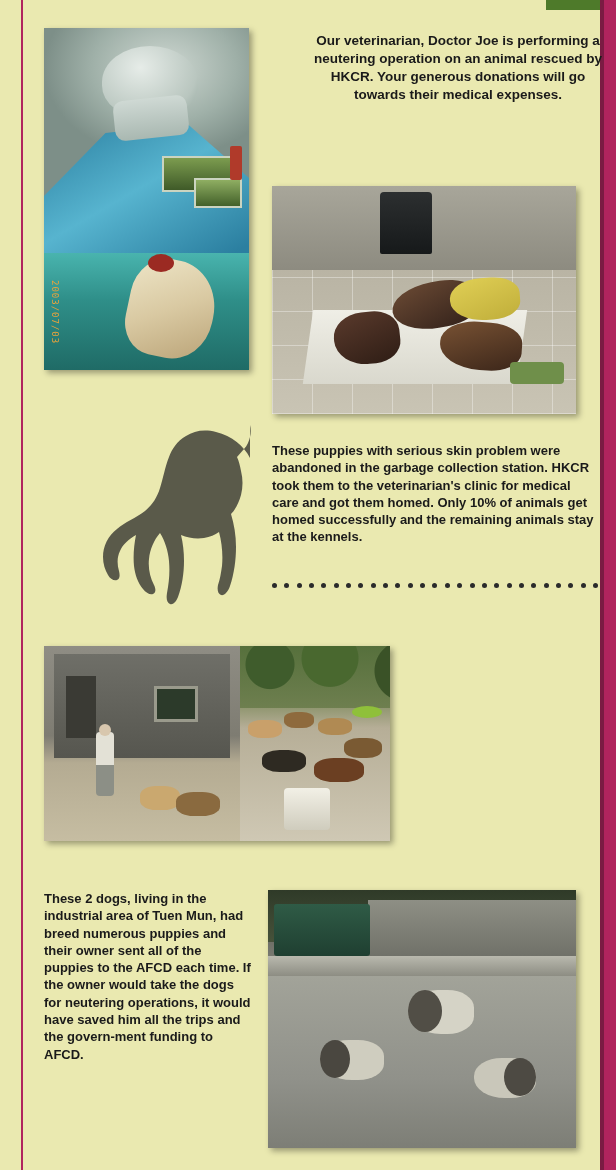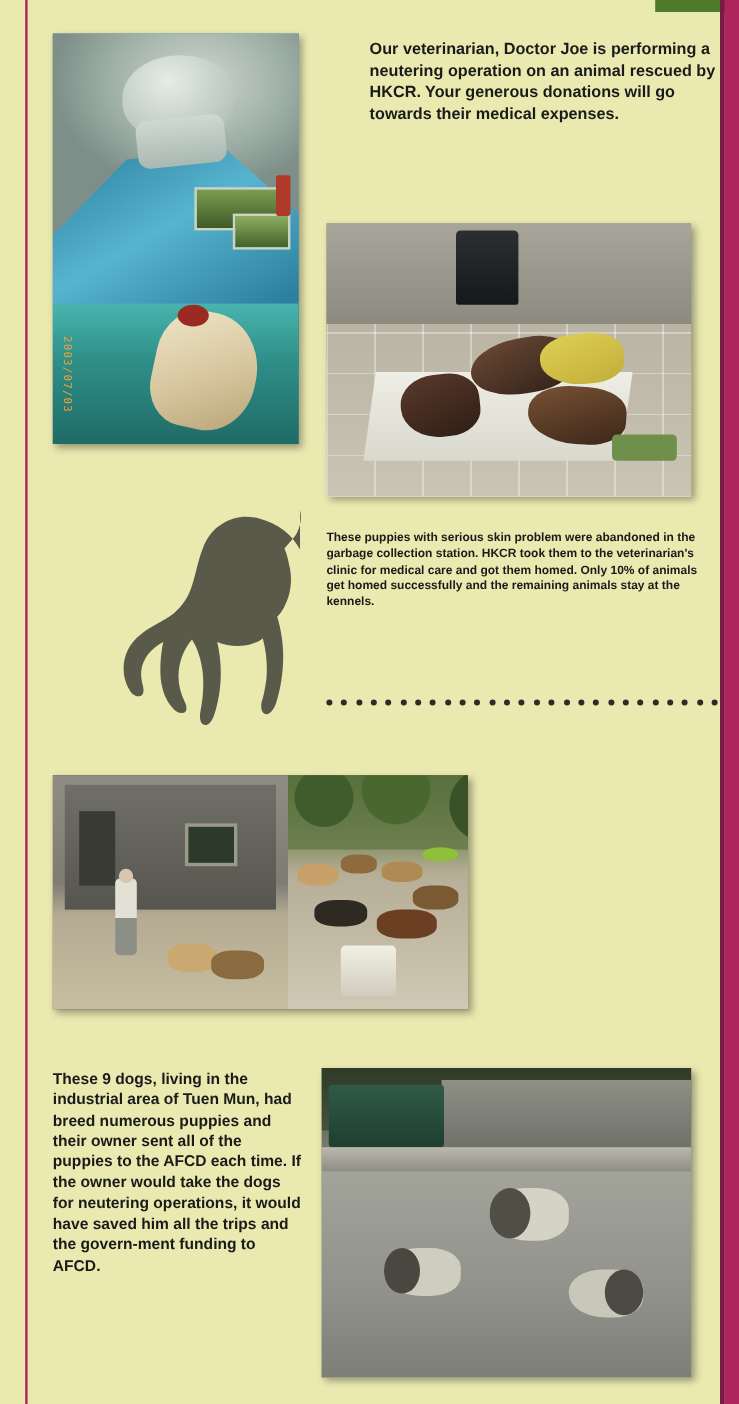--- a/index.html
+++ b/index.html
@@ -258,22 +258,22 @@
   #photo-street .d3 { position:absolute; left:206px; top:168px; width:62px; height:40px; background:#c9c7ba; border-radius:45% 40% 40% 50%; }
   #photo-street .d3b { position:absolute; left:236px; top:168px; width:32px; height:38px; background:#4d4a43; border-radius:50%; }
 
   
   .txt {
     position: absolute;
     color: #1a1a1a;
     font-weight: bold;
     line-height: 1.33;
   }
-  #text-vet { left: 308px; top: 32px; width: 300px; font-size: 13.5px; }
-  #text-puppies { left: 272px; top: 442px; width: 324px; font-size: 10px; }
+  #text-vet { left: 308px; top: 32px; width: 300px; font-size: 13.5px; text-align: center; }
+  #text-puppies { left: 272px; top: 442px; width: 324px; font-size: 13px; }
   #text-oldman { left: 404px; top: 650px; width: 206px; font-size: 13px; }
   #text-threedogs { left: 44px; top: 890px; width: 210px; font-size: 13px; }
 
   .dots {
     position: absolute; left: 272px; top: 580px; width: 326px; height: 10px;
     display: flex; justify-content: space-between; align-items: center;
   }
   .dots i {
     display: block; width: 5px; height: 5px; border-radius: 50%;
     background: #2b2b2b;
@@ -371,21 +371,21 @@
       <div class="pack2"></div>
       <div class="pack3"></div>
       <div class="pack4"></div>
       <div class="pack5"></div>
       <div class="pack6"></div>
       <div class="bucket"></div>
     </div>
   </div>
 
 
-  <div class="txt" id="text-threedogs">These 9 dogs, living in the industrial area of Tuen Mun, had breed numerous puppies and their owner sent all of the puppies to the AFCD each time. If the owner would take the dogs for neutering operations, it would have saved him all the trips and the govern-ment funding to AFCD.</div>
+  <div class="txt" id="text-threedogs">These 2 dogs, living in the industrial area of Tuen Mun, had breed numerous puppies and their owner sent all of the puppies to the AFCD each time. If the owner would take the dogs for neutering operations, it would have saved him all the trips and the govern-ment funding to AFCD.</div>
 
   <div class="photo" id="photo-street">
     <div class="bushes"></div>
     <div class="wall"></div>
     <div class="truck"></div>
     <div class="kerb"></div>
     <div class="road"></div>
     <div class="d2"></div>
     <div class="d2b"></div>
     <div class="d1"></div>

